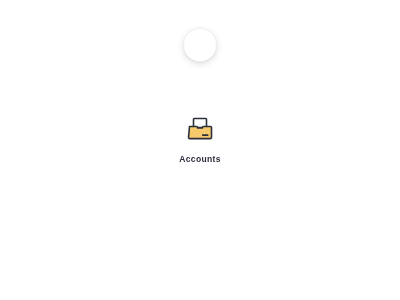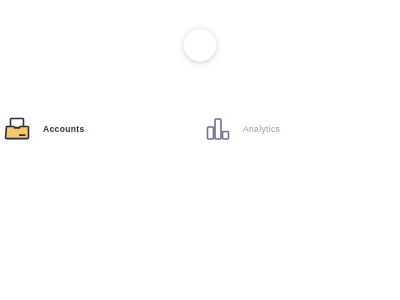--- a/index.html
+++ b/index.html
@@ -36,21 +36,21 @@
   #navbar {
     position:absolute;
     left:0; right:0;
     top:112px;
     display:flex;
     align-items:flex-start;
   }
   .nav-item {
     flex:1 1 0;
     display:flex;
-    flex-direction:row;
+    flex-direction:column;
     align-items:center;
     gap:9px;
     cursor:pointer;
     user-select:none;
   }
   .icon-box {
     width:34px; height:34px;
     display:flex;
     align-items:center;
     justify-content:center;
@@ -89,27 +89,17 @@
 
           <path d="M4.5 12.5 h7 a1 1 0 0 1 1 1 v0.4 h5 v-0.4 a1 1 0 0 1 1 -1 h7
                    a1 1 0 0 1 1 1 v10.1 a1 1 0 0 1 -1 1 h-21 a1 1 0 0 1 -1 -1 z" fill="#f5c96b" stroke="#2b2f3a" stroke-width="1.6" stroke-linejoin="round"></path>
 
           <rect x="17" y="20.2" width="6.5" height="1.7" rx="0.6" fill="#2b2f3a"></rect>
         </svg>
       </span>
       <span class="nav-label">Accounts</span>
     </div>
 
-    <div class="nav-item inactive">
-      <span class="icon-box">
-        <svg width="30" height="30" viewBox="0 0 30 30">
-          <rect x="5.5" y="13" width="6" height="12" rx="1" fill="none" stroke="#6b7087" stroke-width="1.6"></rect>
-          <rect x="13" y="5" width="6" height="20" rx="1" fill="none" stroke="#6b7087" stroke-width="1.6"></rect>
-          <rect x="20.5" y="17.5" width="6" height="7.5" rx="1" fill="none" stroke="#6b7087" stroke-width="1.6"></rect>
-        </svg>
-      </span>
-      <span class="nav-label">Analytics</span>
-    </div>
 
 
 
   </div>
 </div>
 
 </body></html>

